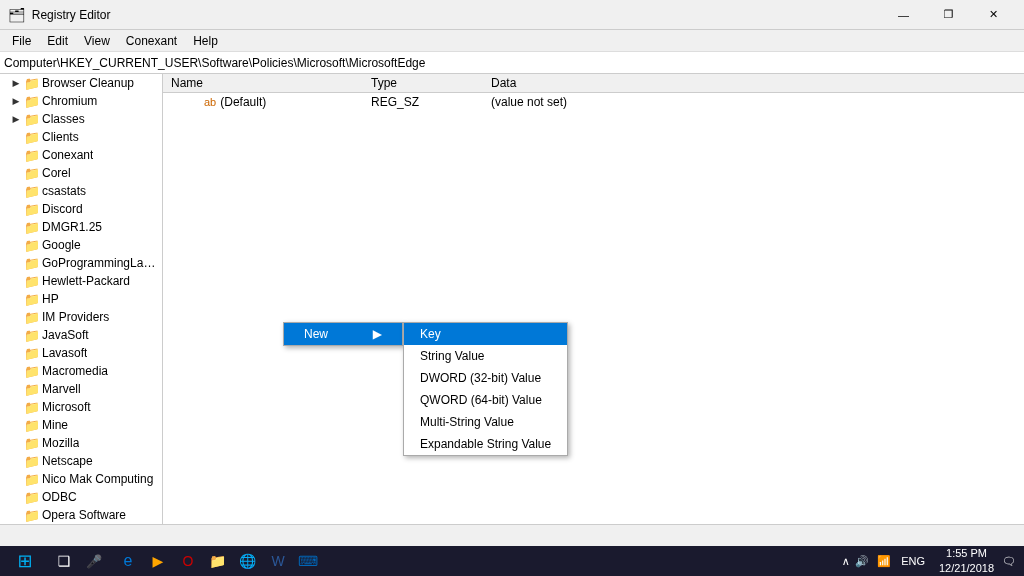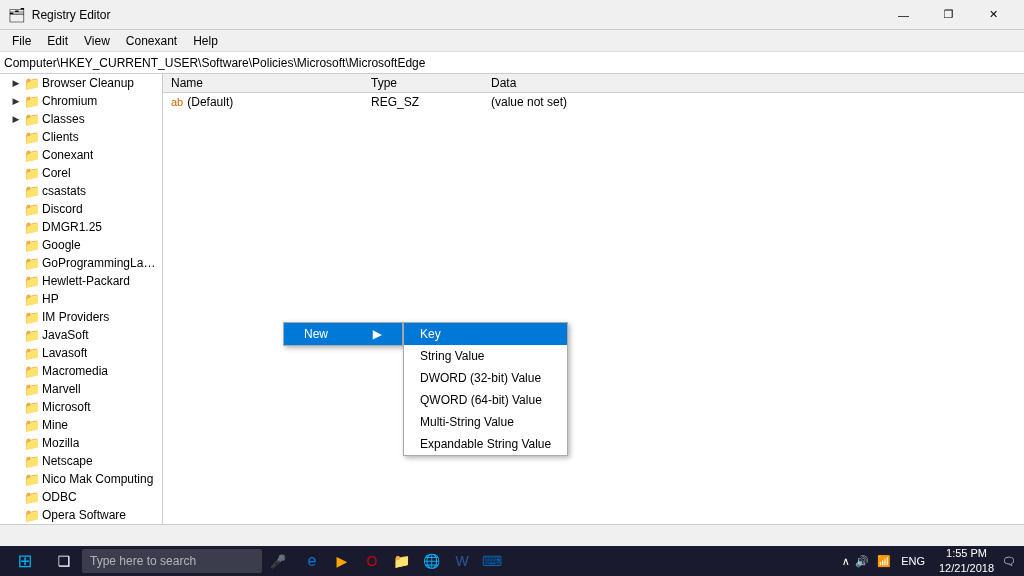--- a/index.html
+++ b/index.html
@@ -410,21 +410,21 @@
       <thead>
         <tr>
           <th style="width:200px;">Name</th>
           <th style="width:120px;">Type</th>
           <th>Data</th>
         </tr>
       </thead>
       <tbody>
         <tr>
           <td>
-            <span style="color:#cc6600; font-size:11px; margin-right:4px;">ab</span><span>(Default)</span>
+            <span style="color:#cc6600; font-size:11px; margin-right:4px;margin-left:33px;">ab</span><span>(Default)</span>
           </td>
           <td>REG_SZ</td>
           <td>(value not set)</td>
         </tr>
       </tbody>
     </table>
 
     <div class="context-menu-container">
       <div class="context-menu">
         <div class="context-menu-item highlighted">
@@ -455,21 +455,20 @@
   <div style="flex:1;"></div>
 </div>
 
 <div class="taskbar">
   <div class="taskbar-start">
     <span style="color:#00adef; font-size:18px;">⊞</span>
   </div>
   <div style="width:28px; height:28px; display:flex; align-items:center; justify-content:center; color:white; cursor:pointer;">
     <span style="font-size:14px;">❑</span>
   </div>
-  <input class="taskbar-search" type="text" placeholder="Type here to search" style="">
   <div style="width:24px; height:24px; display:flex; align-items:center; justify-content:center; color:rgba(255,255,255,0.6); margin-left:4px;">
     <span style="font-size:13px;">🎤</span>
   </div>
 
   <div style="display:flex; align-items:center; margin-left:8px; gap:2px;">
     <div class="taskbar-icon" style="color:#0078d7; font-size:16px;">e</div>
     <div class="taskbar-icon" style="font-size:14px; color:orange;">▶</div>
     <div class="taskbar-icon" style="font-size:14px; color:#cc0000;">O</div>
     <div class="taskbar-icon" style="font-size:14px; color:#ffc000;">📁</div>
     <div class="taskbar-icon" style="font-size:14px;">🌐</div>

